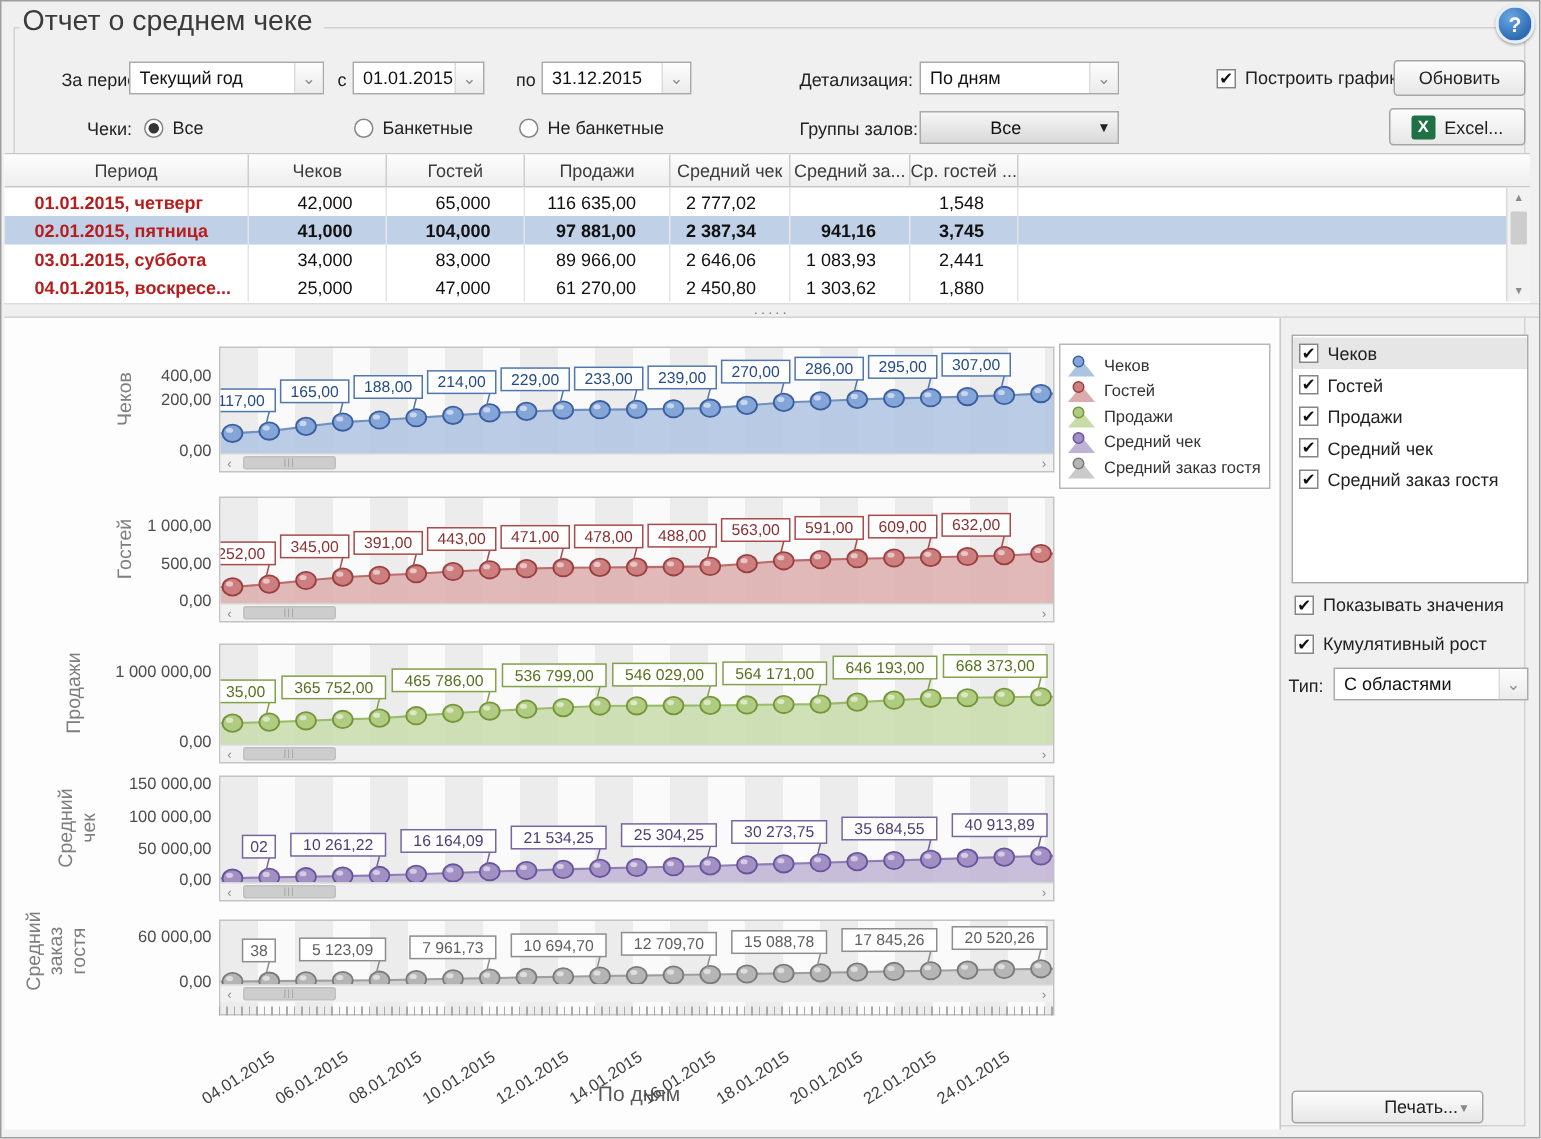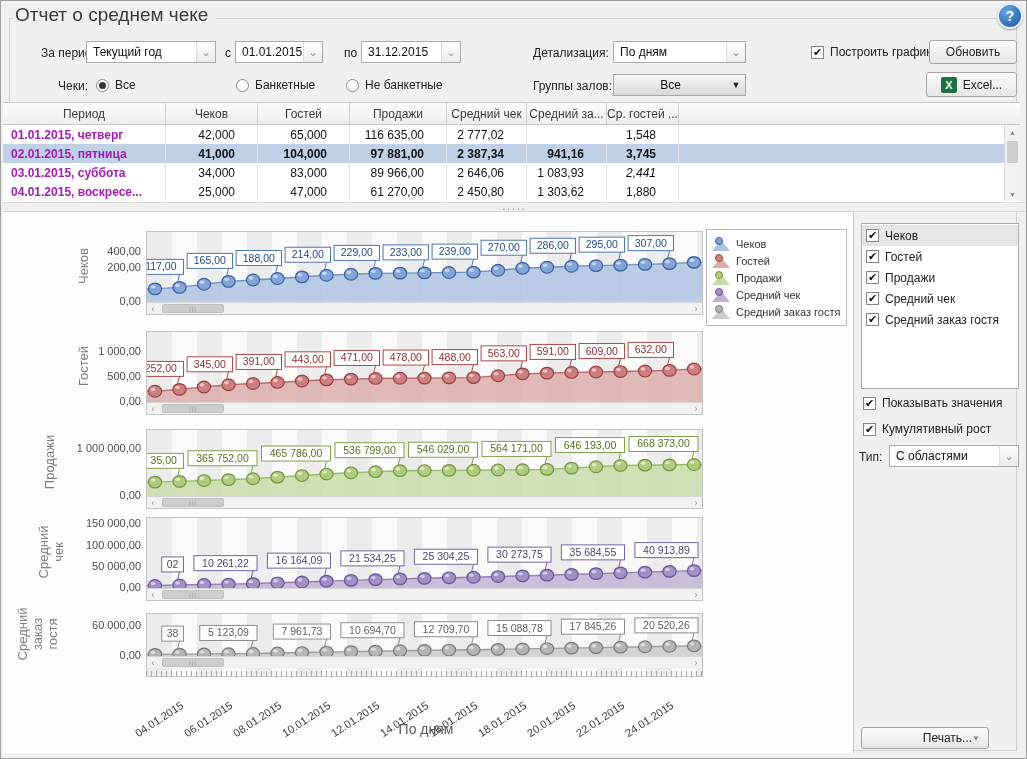--- a/index.html
+++ b/index.html
@@ -26,21 +26,21 @@
   .radio.sel::after{content:"";position:absolute;left:2px;top:2px;right:2px;bottom:2px;border-radius:50%;background:#343434;}
   .hrow{position:absolute;display:flex;align-items:center;gap:6px;font-size:12px;color:#222;}
   
   .tbl{position:absolute;left:2px;top:101px;width:1017px;height:99px;background:#fff;border-top:1px solid #c8c8c8;border-bottom:1px solid #c8c8c8;font-size:12px;}
   .thead{display:flex;height:22px;background:linear-gradient(#fdfdfd,#eeeeee);border-bottom:1px solid #c8c8c8;box-sizing:border-box;}
   .th{display:flex;align-items:center;justify-content:center;color:#3c3c3c;border-right:1px solid #cdcdcd;box-sizing:border-box;overflow:hidden;white-space:nowrap;}
   .tr{display:flex;height:19px;box-sizing:border-box;}
   .tr.sel{background:#bfd0e7;}
   .td{display:flex;align-items:center;box-sizing:border-box;border-right:1px solid #e4e4e4;overflow:hidden;white-space:nowrap;color:#111;}
   .td.num{justify-content:flex-end;padding-right:22px;}
-  .td.per{font-weight:bold;padding-left:8px;color:#a21caf;}
+  .td.per{font-weight:bold;padding-left:20px;color:#b91c1c;}
   .tr.sel .td{font-weight:bold;}
   .vscroll{position:absolute;right:0;top:22px;width:16px;height:76px;background:#f2f2f2;border-left:1px solid #d9d9d9;box-sizing:border-box;}
   .vscroll .a{position:absolute;left:0;width:15px;height:14px;color:#8a8a8a;font-size:7px;display:flex;align-items:center;justify-content:center;}
   .vscroll .thumbv{position:absolute;left:2px;top:16px;width:11px;height:22px;background:#cdcdcd;border-radius:1px;}
   .splitter{position:absolute;left:2px;top:201px;width:1023px;height:10px;background:#efefef;border-top:1px solid #dcdcdc;border-bottom:1px solid #d4d4d4;
     display:flex;align-items:center;justify-content:center;color:#7e7e7e;font-size:10px;letter-spacing:2px;line-height:4px;box-sizing:border-box;}
   
   .chartbg{position:absolute;left:2px;top:211px;width:850px;height:541px;background:#fdfdfd;}
   .vsep{position:absolute;left:852px;top:211px;width:1px;height:541px;background:#c9c9c9;}
   .ylab{position:absolute;color:#7e7e7e;font-size:13px;white-space:pre-line;text-align:center;line-height:15px;}
@@ -158,21 +158,21 @@
           <div class="td num" style="width: 80px;">941,16</div>
           <div class="td num" style="width: 72px;">3,745</div>
         </div>
         <div class="tr">
           <div class="td per" style="width: 163px;">03.01.2015, суббота</div>
           <div class="td num" style="width: 92px;">34,000</div>
           <div class="td num" style="width: 92px;">83,000</div>
           <div class="td num" style="width: 97px;">89 966,00</div>
           <div class="td num" style="width: 80px;">2 646,06</div>
           <div class="td num" style="width: 80px;">1 083,93</div>
-          <div class="td num" style="width: 72px; font-style: italic;">2,441</div>
+          <div class="td num" style="width: 72px;">2,441</div>
         </div>
         <div class="tr">
           <div class="td per" style="width: 163px;">04.01.2015, воскресе...</div>
           <div class="td num" style="width: 92px;">25,000</div>
           <div class="td num" style="width: 92px;">47,000</div>
           <div class="td num" style="width: 97px;">61 270,00</div>
           <div class="td num" style="width: 80px;">2 450,80</div>
           <div class="td num" style="width: 80px;">1 303,62</div>
           <div class="td num" style="width: 72px;">1,880</div>
         </div>

